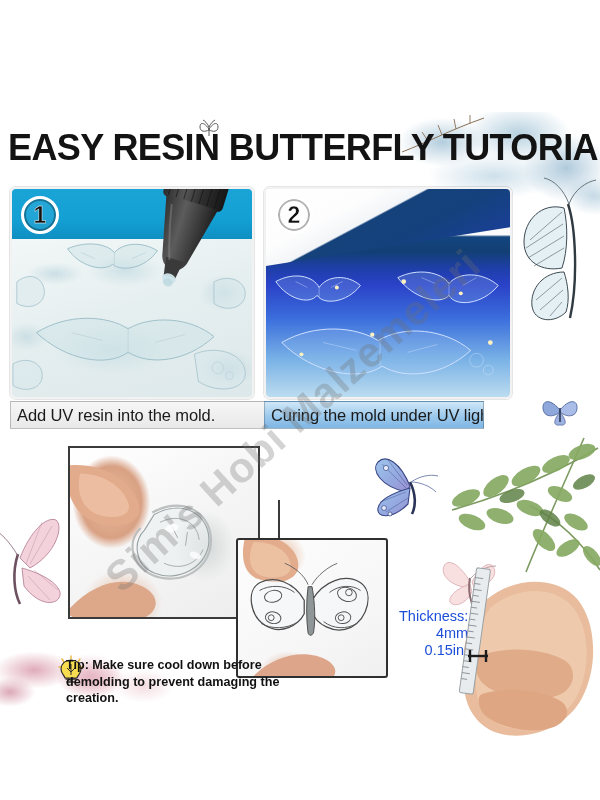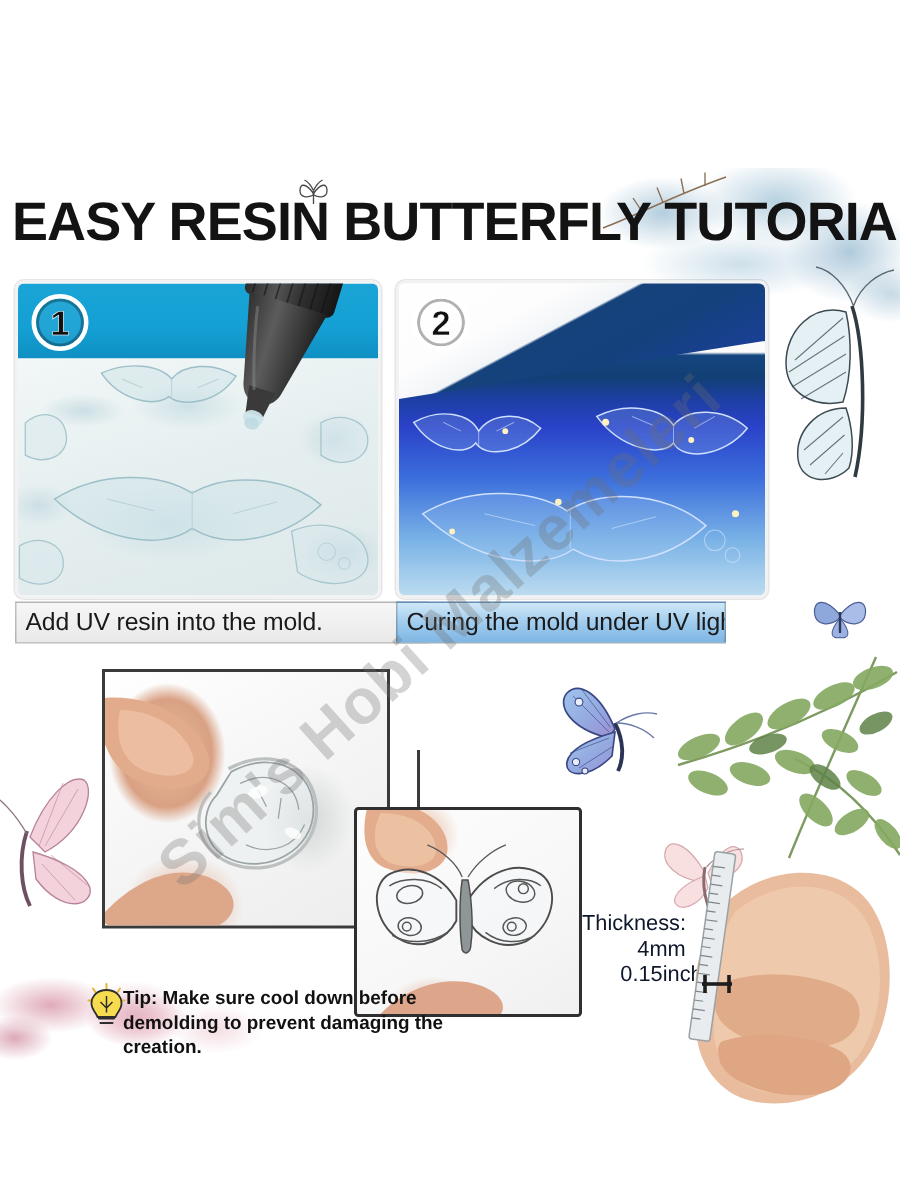--- a/index.html
+++ b/index.html
@@ -184,41 +184,42 @@
     overflow: hidden;
   }
   .connector {
     position: absolute;
     background: #3a3a3a;
   }
 
   
   .tip-text {
     position: absolute;
-    left: 82px; top: 657px;
+    left: 66px; top: 657px;
     width: 215px;
     font-size: 12.6px;
     line-height: 16.5px;
     color: #111111;
     font-weight: 600;
   }
   .tip-bulb {
     position: absolute;
     left: 58px; top: 655px;
     width: 26px; height: 30px;
   }
 
   
   .thickness {
     position: absolute;
     left: 388px; top: 608px;
     width: 106px;
     font-size: 14.5px;
     line-height: 17px;
-    color: #0f172a;
+    color: #1d4ed8;
+    padding-left: 11px;
   }
   .thickness .t-line1 { text-align: left; }
   .thickness .t-line2,
   .thickness .t-line3 { text-align: center; }
 
   
   .hand-ruler {
     position: absolute;
     left: 446px; top: 560px;
     width: 156px; height: 182px;

